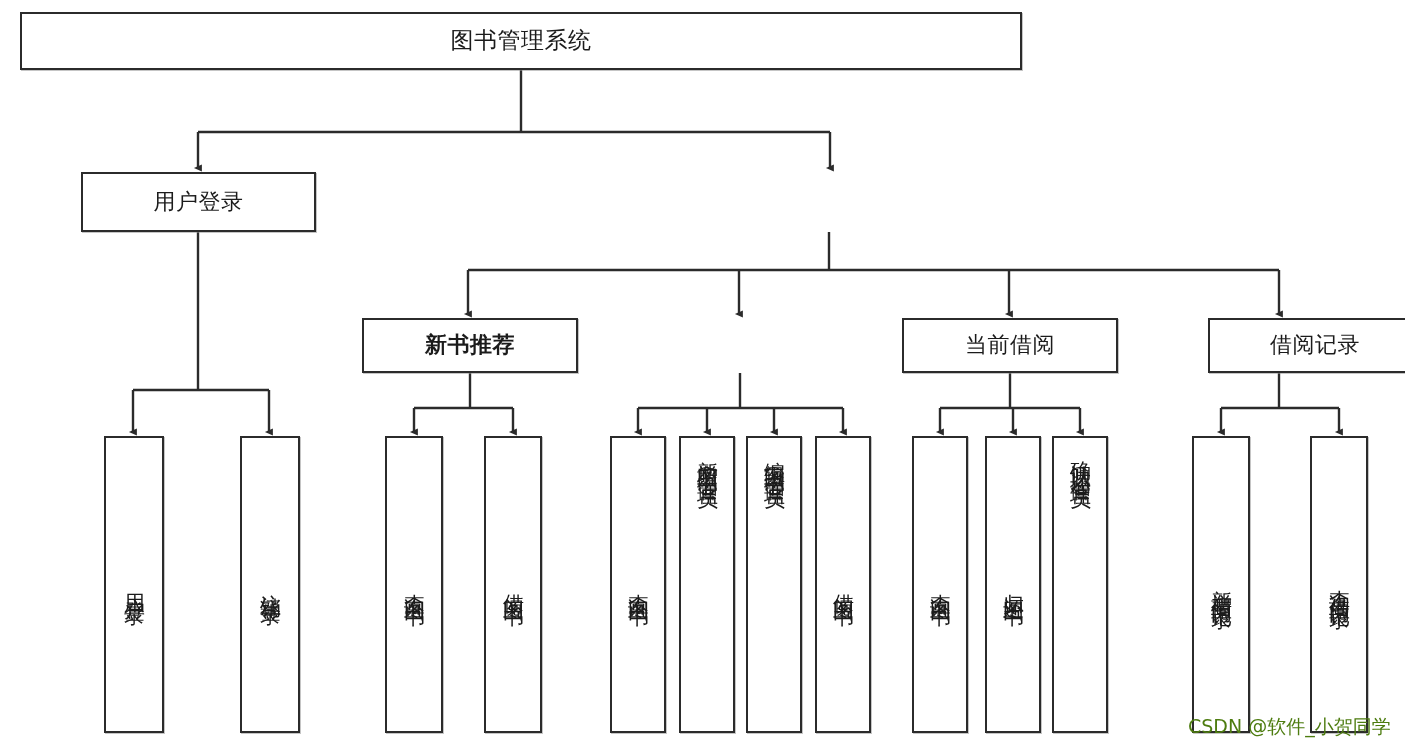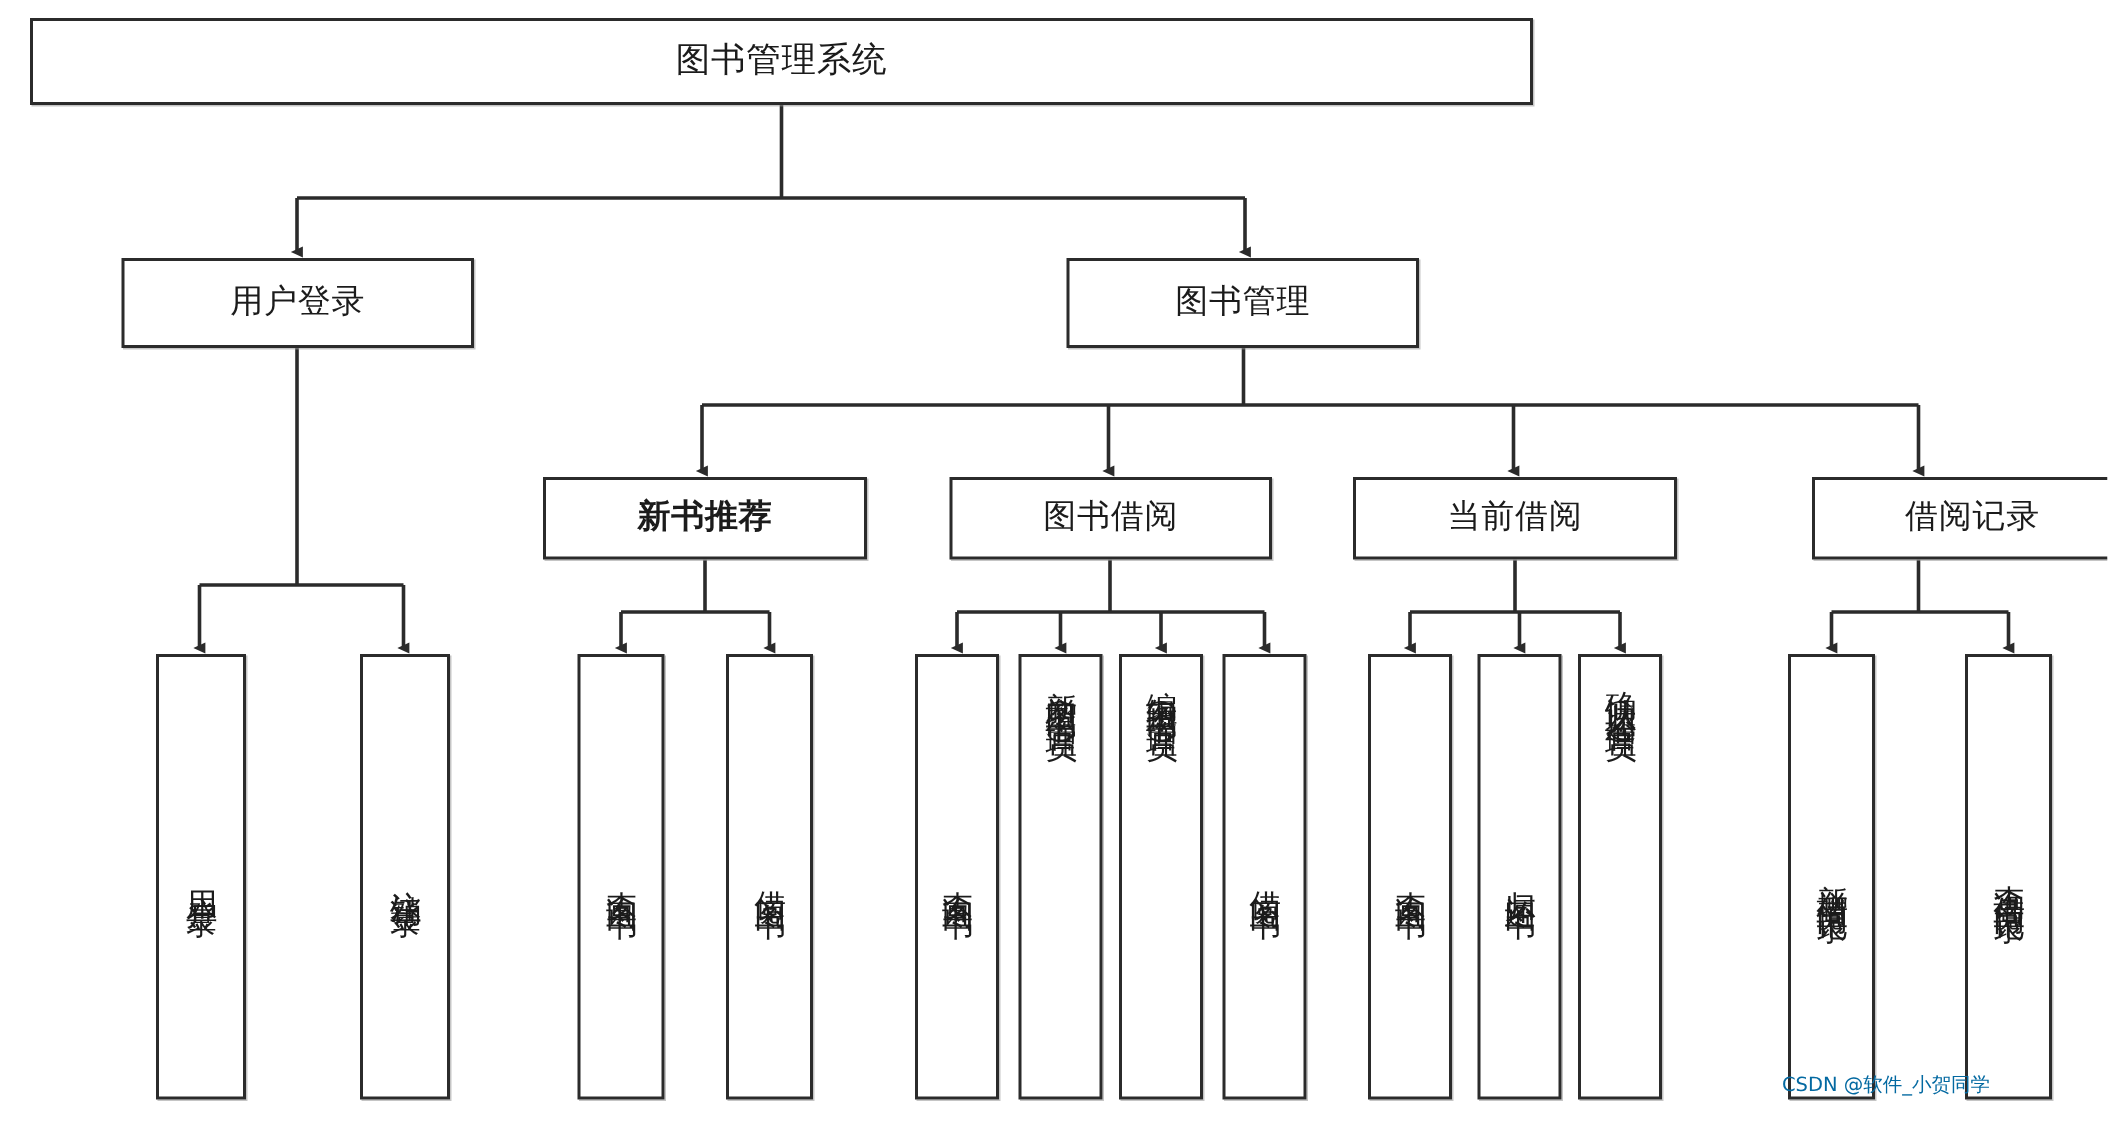--- a/index.html
+++ b/index.html
@@ -63,22 +63,22 @@
     padding-top: 6px;
   }
   .leaf.centered {
     align-items: center;
     padding-top: 0;
   }
   .watermark {
     position: absolute;
     left: 1188px;
     top: 714px;
-    font-size: 13px;
-    color: #0369a1;
+    font-size: 19px;
+    color: #4d7c0f;
     white-space: nowrap;
     z-index: 3;
     font-family: "DejaVu Sans", "Liberation Sans", sans-serif;
   }
 </style>
 </head>
 <body>
 
 <div id="canvas">
 
@@ -132,29 +132,23 @@
     </g>
   </svg>
 
   <div class="node level-root" style="left: 20px; top: 12px; width: 1002px; height: 58px;">
     <span class="node-label">图书管理系统</span>
   </div>
 
   <div class="node level-2" style="left: 81px; top: 172px; width: 235px; height: 60px;">
     <span class="node-label">用户登录</span>
   </div>
-  <div class="node level-2" style="left: 711px; top: 172px; width: 235px; height: 60px;">
-    <span class="node-label">图书管理</span>
-  </div>
 
   <div class="node level-3" style="left: 362px; top: 318px; width: 216px; height: 55px; font-weight: bold;">
     <span class="node-label">新书推荐</span>
-  </div>
-  <div class="node level-3" style="left: 633px; top: 318px; width: 215px; height: 55px;">
-    <span class="node-label">图书借阅</span>
   </div>
   <div class="node level-3" style="left: 902px; top: 318px; width: 216px; height: 55px;">
     <span class="node-label">当前借阅</span>
   </div>
   <div class="node level-3" style="left: 1208px; top: 318px; width: 214px; height: 55px;">
     <span class="node-label">借阅记录</span>
   </div>
 
   <div class="node leaf centered" style="left: 104px; top: 436px; width: 60px; height: 297px;">
     <span class="node-label">用户登录</span>

